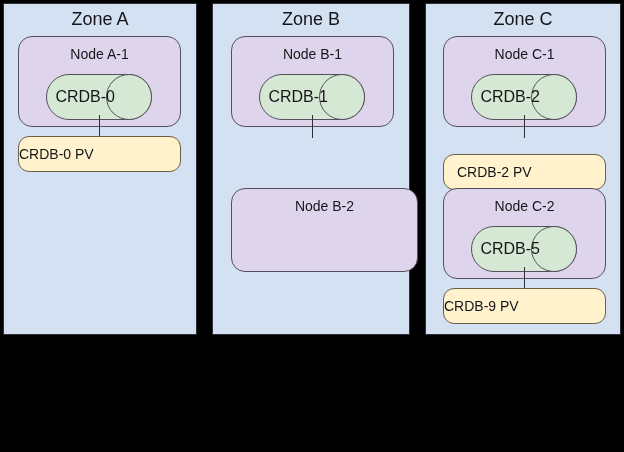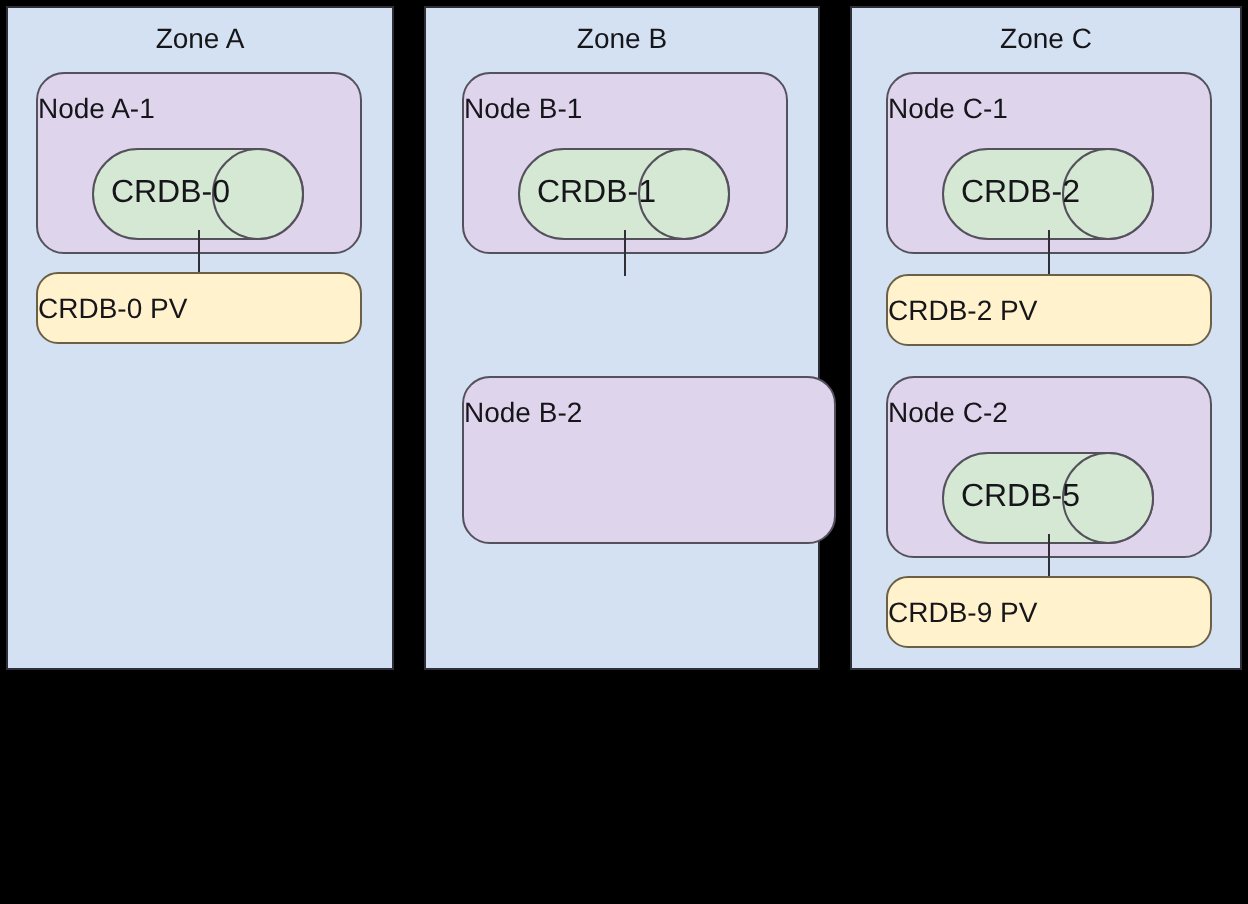--- a/index.html
+++ b/index.html
@@ -21,37 +21,37 @@
     background: #d4e1f2;
     border: 1px solid #2f2f38;
     box-sizing: border-box;
   }
   .zone-title {
     position: absolute;
     left: 0;
     right: 0;
     top: 7px;
     text-align: center;
-    font-size: 14px;
+    font-size: 18px;
     color: #16161a;
     line-height: 16px;
   }
   .node {
     position: absolute;
     background: #ded4ec;
     border: 1px solid #54505c;
     border-radius: 14px;
     box-sizing: border-box;
   }
   .node-title {
     position: absolute;
     left: 0;
     right: 0;
     top: 9px;
-    text-align: left;
+    text-align: center;
     font-size: 14px;
     color: #16161a;
     line-height: 16px;
   }
   .pv {
     position: absolute;
     background: #fff2cc;
     border: 1px solid #6b6046;
     border-radius: 11px;
     box-sizing: border-box;
@@ -152,21 +152,21 @@
   <div class="cyl" style="left:471px; top:74px; width:106px; height:46px;">
     <svg viewBox="0 0 106 46" preserveAspectRatio="none">
       <path d="M 23 0.5 L 83 0.5 A 22.5 22.5 0 0 1 83 45.5 L 23 45.5 A 22.5 22.5 0 0 1 23 0.5 Z" fill="#d5e8d4" stroke="#54505c" stroke-width="1"></path>
       <ellipse cx="83" cy="23" rx="22.5" ry="22.5" fill="#d5e8d4" stroke="#54505c" stroke-width="1"></ellipse>
     </svg>
     <div class="cyl-label">CRDB-2</div>
   </div>
 
   <div class="connector" style="left:524px; top:115px; height:23px;"></div>
 
-  <div class="pv" style="left:443px; top:137px; width:163px; height:36px;">
+  <div class="pv" style="left:443px; top:154px; width:163px; height:36px;padding-left:13px;">
     <span class="pv-label">CRDB-2 PV</span>
   </div>
 
   <div class="node" style="left:443px; top:188px; width:163px; height:91px;">
     <div class="node-title">Node C-2</div>
   </div>
 
   <div class="cyl" style="left:471px; top:226px; width:106px; height:46px;">
     <svg viewBox="0 0 106 46" preserveAspectRatio="none">
       <path d="M 23 0.5 L 83 0.5 A 22.5 22.5 0 0 1 83 45.5 L 23 45.5 A 22.5 22.5 0 0 1 23 0.5 Z" fill="#d5e8d4" stroke="#54505c" stroke-width="1"></path>

